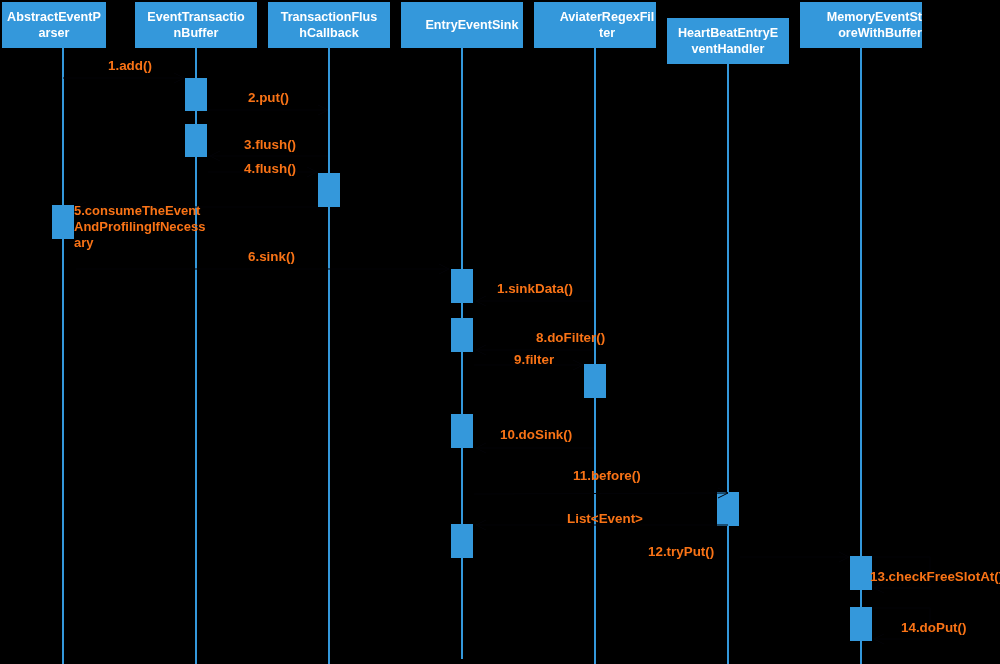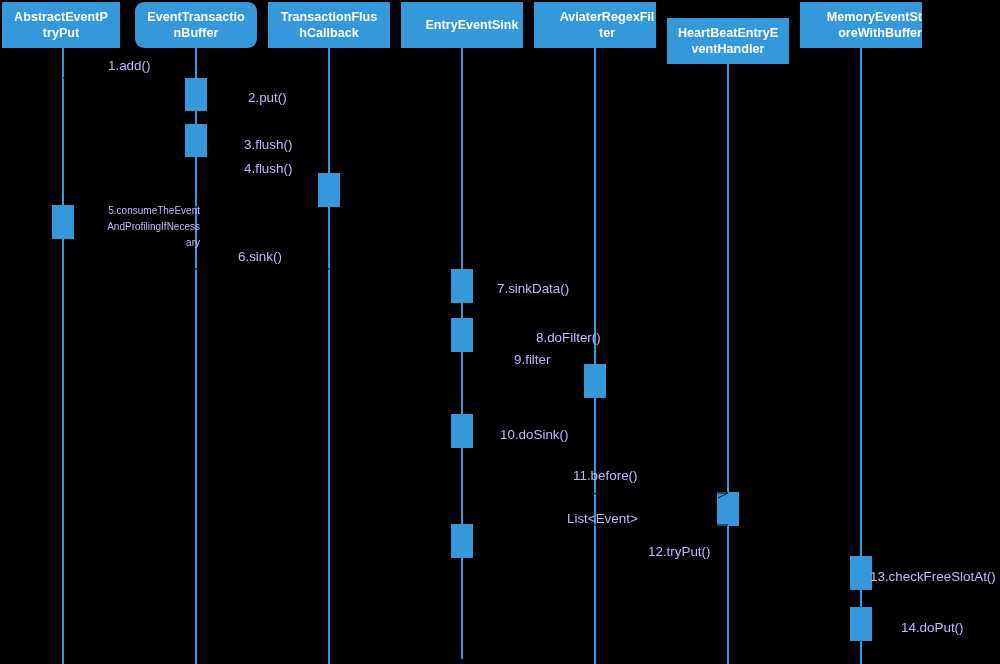--- a/index.html
+++ b/index.html
@@ -5,22 +5,22 @@
 <style>
   html,body{margin:0;padding:0;background:#000000;}
   #stage{position:relative;width:1000px;height:664px;background:#000000;overflow:hidden;
          font-family:"Liberation Sans", sans-serif;}
   .lifeline{position:absolute;width:2px;background:#3498db;}
   .head{position:absolute;background:#3498db;color:#ffffff;font-weight:bold;font-size:12.6px;
         text-align:center;display:flex;flex-direction:column;align-items:center;justify-content:center;
         padding-top:1px;box-sizing:border-box;}
   .head .hl{line-height:15.8px;display:block;}
   .act{position:absolute;background:#3498db;}
-  .msg{position:absolute;color:#c4b5fd;font-weight:normal;font-size:13.4px;white-space:nowrap;line-height:15.4px;}
-  .msg.multi{text-align:right;white-space:normal;font-size:10px;line-height:16px;}
+  .msg{position:absolute;color:#f97316;font-weight:bold;font-size:13.4px;white-space:nowrap;line-height:15.4px;}
+  .msg.multi{text-align:left;white-space:normal;font-size:13px;line-height:16px;}
   svg.arrows{position:absolute;left:0;top:0;width:1000px;height:664px;pointer-events:none;}
 </style>
 </head>
 <body>
 
 <div id="stage">
   <div id="lifelines">
       <div class="lifeline" style="left: 62px; top: 48px; height: 616px;"></div>
       <div class="lifeline" style="left: 195px; top: 48px; height: 616px;"></div>
       <div class="lifeline" style="left: 328px; top: 48px; height: 616px;"></div>
@@ -99,25 +99,25 @@
       <g>
         <polyline points="872,557 930,557 930,588 874,588" stroke="#030307" stroke-width="1" fill="none"></polyline>
         <path d="M874 588 l10 -5 M874 588 l10 5" stroke="#030307" stroke-width="1" fill="none"></path>
       </g>
       <g>
         <polyline points="872,608 930,608 930,639 874,639" stroke="#030307" stroke-width="1" fill="none"></polyline>
         <path d="M874 639 l10 -5 M874 639 l10 5" stroke="#030307" stroke-width="1" fill="none"></path>
       </g>
     </svg>
   <div id="heads">
-      <div class="head" style="left: 2px; top: 2px; width: 118px; height: 46px;">
+      <div class="head" style="left: 2px; top: 2px; width: 104px; height: 46px;">
         <span class="hl">AbstractEventP</span>
-        <span class="hl">tryPut</span>
+        <span class="hl">arser</span>
       </div>
-      <div class="head" style="left: 135px; top: 2px; width: 122px; height: 46px; border-radius: 9px;">
+      <div class="head" style="left: 135px; top: 2px; width: 122px; height: 46px;">
         <span class="hl">EventTransactio</span>
         <span class="hl">nBuffer</span>
       </div>
       <div class="head" style="left: 268px; top: 2px; width: 122px; height: 46px;">
         <span class="hl">TransactionFlus</span>
         <span class="hl">hCallback</span>
       </div>
       <div class="head" style="left: 401px; top: 2px; width: 122px; height: 46px; padding-left: 20px;">
         <span class="hl">EntryEventSink</span>
       </div>
@@ -137,22 +137,22 @@
   <div id="msgs">
       <div class="msg" style="left: 108px; top: 58px;">1.add()</div>
       <div class="msg" style="left: 248px; top: 90px;">2.put()</div>
       <div class="msg" style="left: 244px; top: 137px;">3.flush()</div>
       <div class="msg" style="left: 244px; top: 161px;">4.flush()</div>
       <div class="msg multi" style="left: 74px; top: 203px; width: 126px;">
         <div>5.consumeTheEvent</div>
         <div>AndProfilingIfNecess</div>
         <div>ary</div>
       </div>
-      <div class="msg" style="left: 238px; top: 249px;">6.sink()</div>
-      <div class="msg" style="left: 497px; top: 281px;">7.sinkData()</div>
+      <div class="msg" style="left: 248px; top: 249px;">6.sink()</div>
+      <div class="msg" style="left: 497px; top: 281px;">1.sinkData()</div>
       <div class="msg" style="left: 501px; top: 330px; margin-left: 35px;">8.doFilter()</div>
       <div class="msg" style="left: 514px; top: 352px;">9.filter</div>
       <div class="msg" style="left: 500px; top: 427px;">10.doSink()</div>
       <div class="msg" style="left: 573px; top: 468px;">11.before()</div>
       <div class="msg" style="left: 567px; top: 511px;">List&lt;Event&gt;</div>
       <div class="msg" style="left: 648px; top: 544px;">12.tryPut()</div>
       <div class="msg" style="left: 870px; top: 569px;">13.checkFreeSlotAt()</div>
       <div class="msg" style="left: 901px; top: 620px;">14.doPut()</div>
     </div>
 </div>

